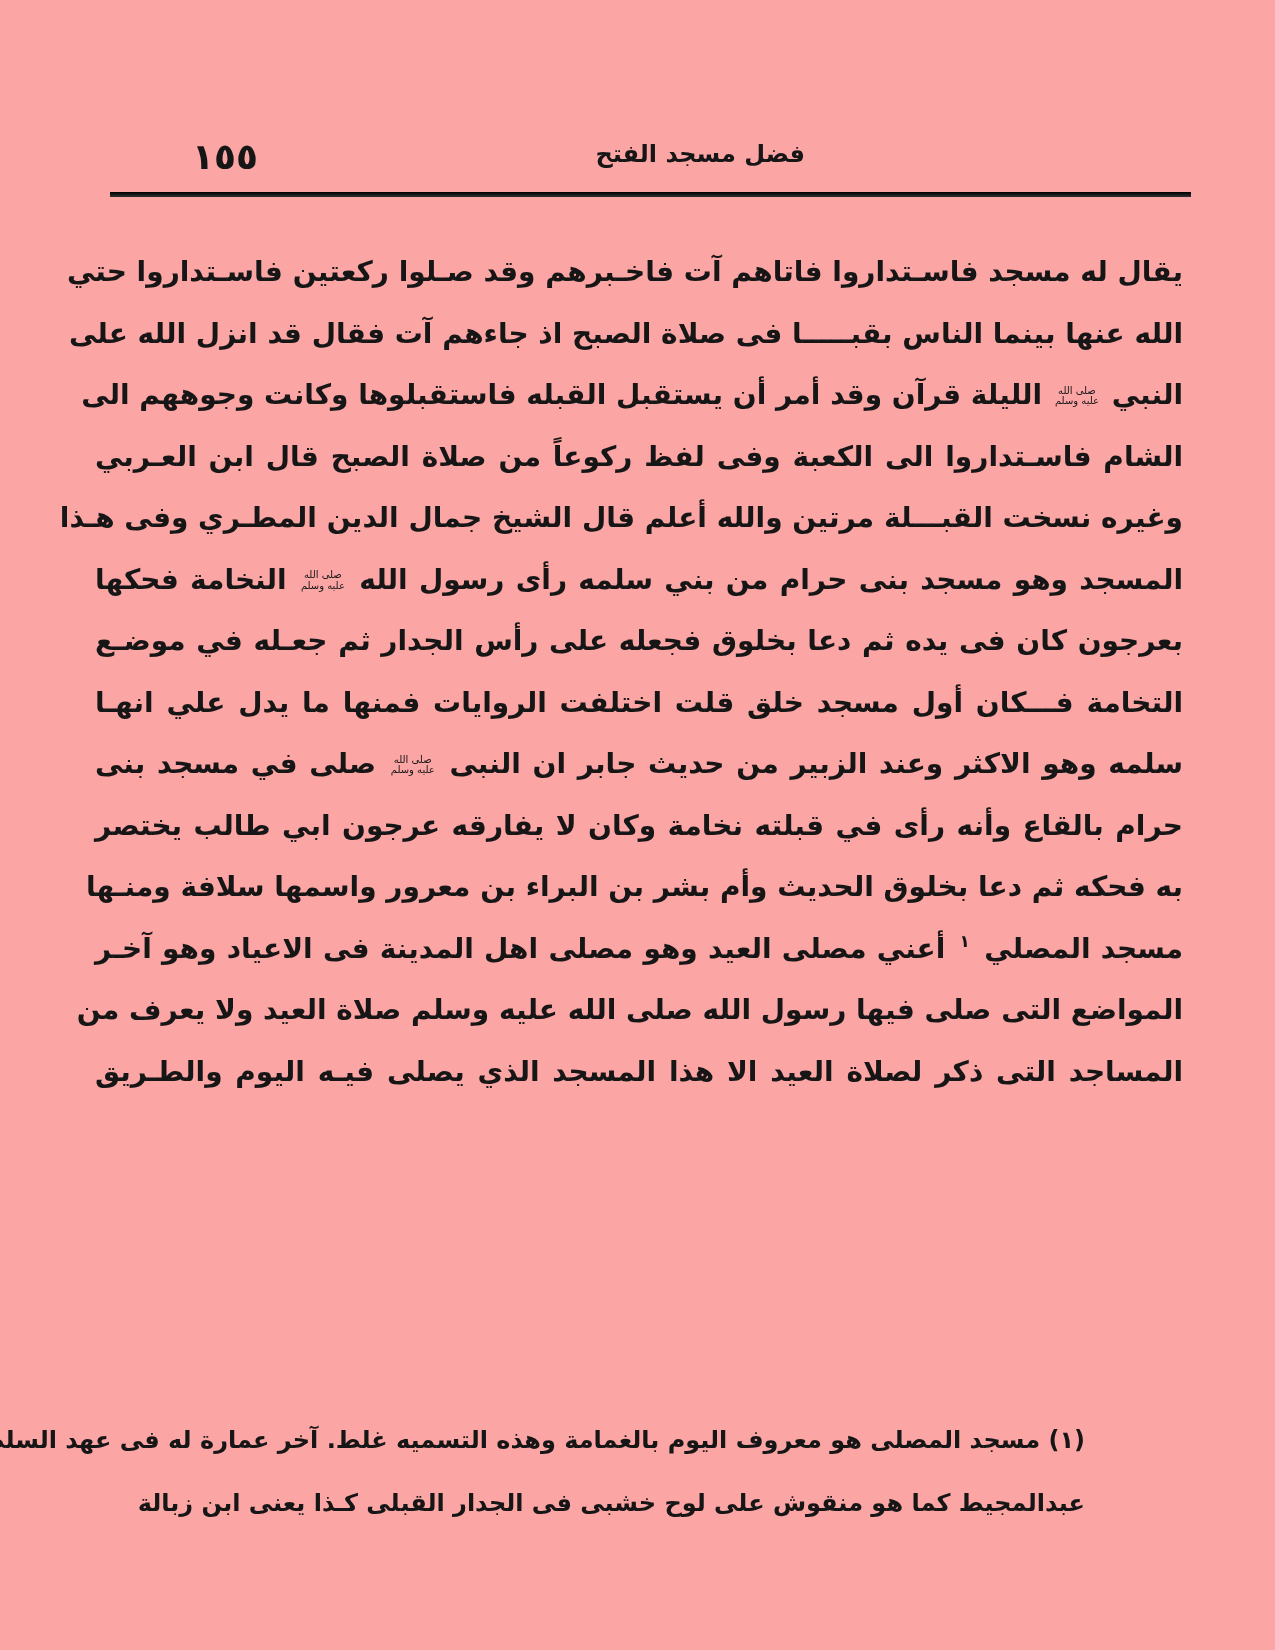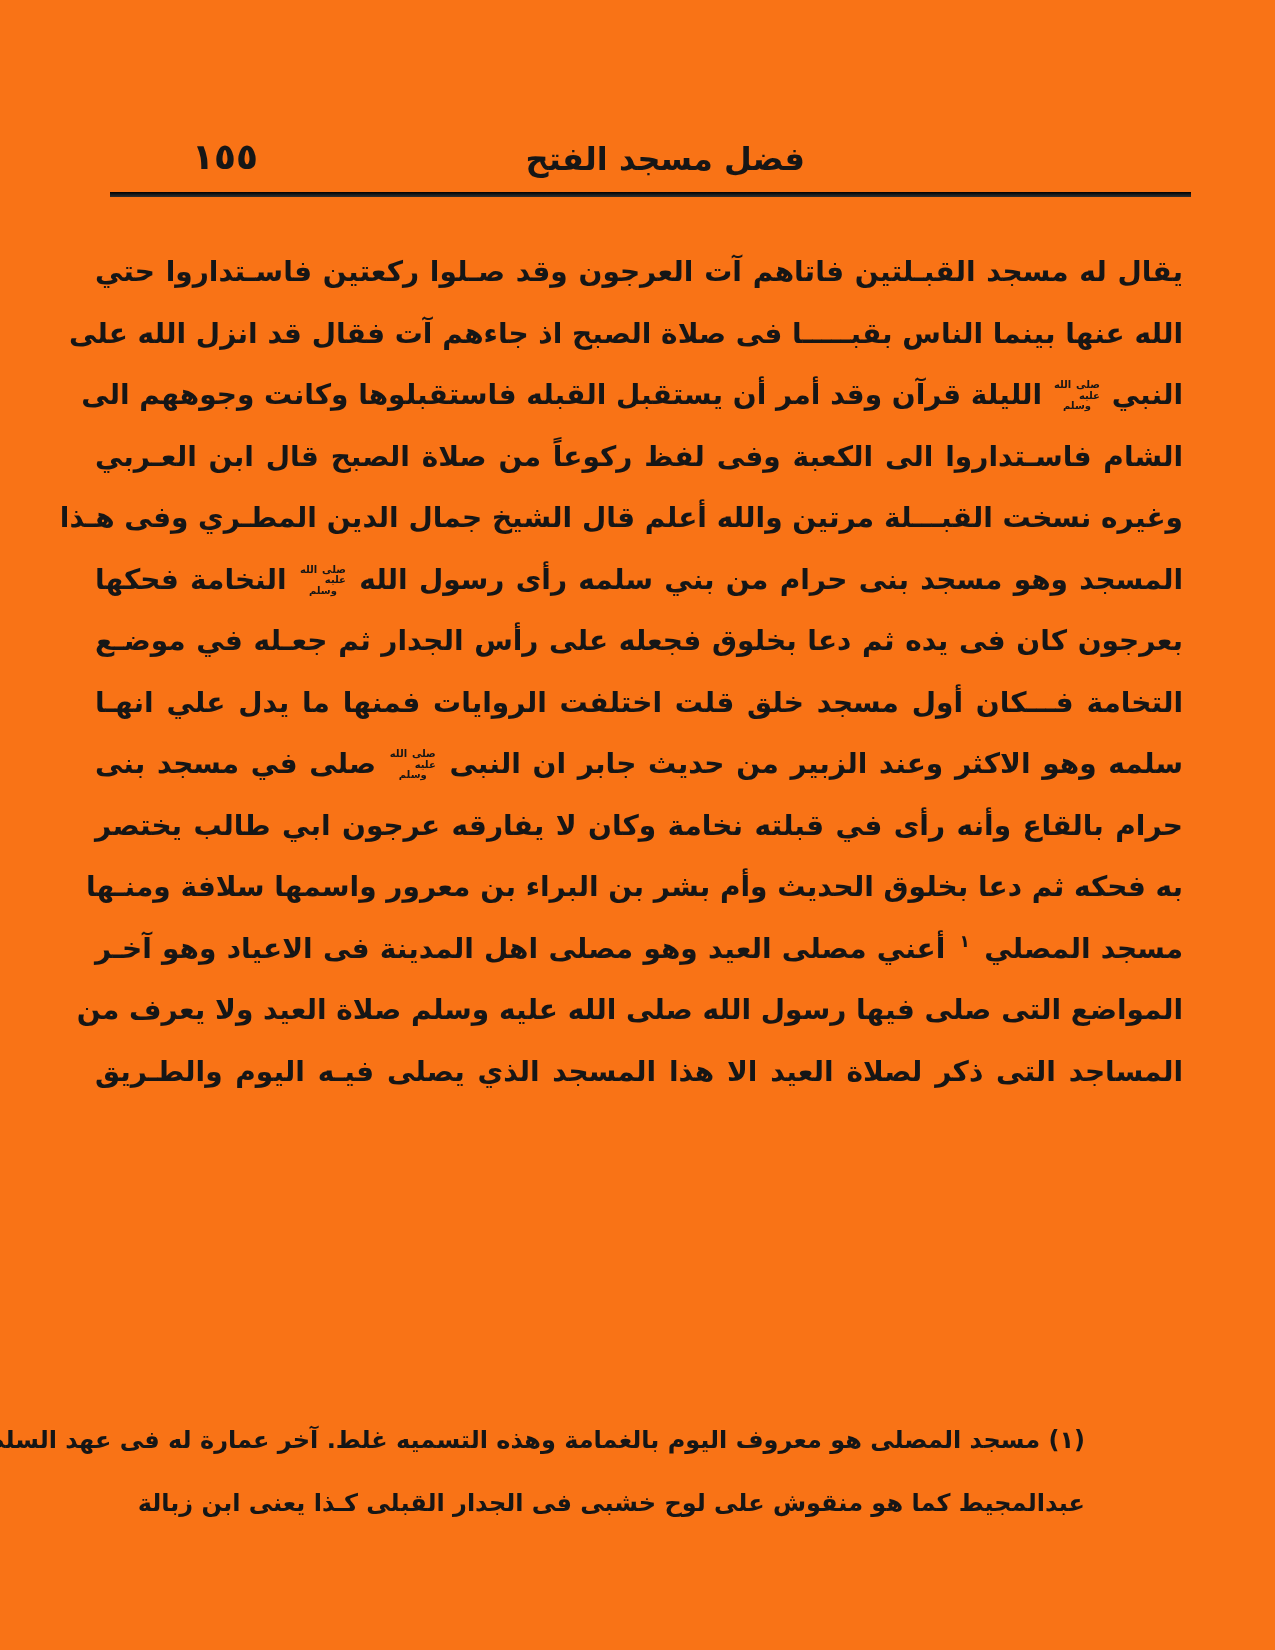--- a/index.html
+++ b/index.html
@@ -5,43 +5,43 @@
   html, body {
     margin: 0;
     padding: 0;
     background: #e8e8e8;
   }
   .page {
     position: relative;
     width: 1275px;
     height: 1650px;
     margin: 0 auto;
-    background: #f97316;
+    background: #fca5a5;
     color: #161616;
     font-family: "DejaVu Sans", sans-serif;
     direction: rtl;
     overflow: hidden;
   }
   
   .page-number {
     position: absolute;
     top: 136px;
     left: 192px;
     font-size: 36px;
     font-weight: 700;
     letter-spacing: 5px;
     direction: ltr;
   }
   .page-title {
     position: absolute;
     top: 140px;
     left: 545px;
     width: 260px;
-    text-align: left;
-    font-size: 32px;
+    text-align: right;
+    font-size: 24px;
     font-weight: 700;
     white-space: nowrap;
   }
   .header-rule {
     position: absolute;
     top: 192px;
     left: 110px;
     right: 84px;
     height: 5px;
     background: linear-gradient(to bottom, #000 0%, #1c1c1c 55%, #303030 100%);
@@ -62,21 +62,22 @@
     text-align-last: justify;
     white-space: nowrap;
     overflow: visible;
   }
   
   .saw {
     display: inline-block;
     width: 46px;
     font-size: 10px;
     line-height: 1.05;
-    font-weight: 700;
+    font-weight: 400;
+    text-align: center;
     vertical-align: middle;
     white-space: normal;
     text-align-last: center;
     margin: 0 2px;
   }
   .fnref {
     font-size: 17px;
     vertical-align: super;
     line-height: 0;
     margin: 0 4px;
@@ -107,21 +108,21 @@
 
 <div class="page">
 
   <div class="page-number">١٥٥</div>
 
   <div class="page-title">فضل مسجد الفتح</div>
 
   <div class="header-rule"></div>
 
   <div class="body-text">
-      <div class="line">يقال له مسجد القبـلتين فاتاهم آت العرجون وقد صـلوا ركعتين فاسـتداروا حتي</div>
+      <div class="line">يقال له مسجد فاسـتداروا فاتاهم آت فاخـبرهم وقد صـلوا ركعتين فاسـتداروا حتي</div>
       <div class="line">الله عنها بينما الناس بقبـــــا فى صلاة الصبح اذ جاءهم آت فقال قد انزل الله على</div>
       <div class="line">النبي <span class="saw">صلى الله عليه وسلم</span> الليلة قرآن وقد أمر أن يستقبل القبله فاستقبلوها وكانت وجوههم الى</div>
       <div class="line">الشام فاسـتداروا الى الكعبة وفى لفظ ركوعاً من صلاة الصبح قال ابن العـربي</div>
       <div class="line">وغيره نسخت القبـــلة مرتين والله أعلم قال الشيخ جمال الدين المطـري وفى هـذا</div>
       <div class="line">المسجد وهو مسجد بنى حرام من بني سلمه رأى رسول الله <span class="saw">صلى الله عليه وسلم</span> النخامة فحكها</div>
       <div class="line">بعرجون كان فى يده ثم دعا بخلوق فجعله على رأس الجدار ثم جعـله في موضـع</div>
       <div class="line">التخامة فـــكان أول مسجد خلق قلت اختلفت الروايات فمنها ما يدل علي انهـا</div>
       <div class="line">سلمه وهو الاكثر وعند الزبير من حديث جابر ان النبى <span class="saw">صلى الله عليه وسلم</span> صلى في مسجد بنى</div>
       <div class="line">حرام بالقاع وأنه رأى في قبلته نخامة وكان لا يفارقه عرجون ابي طالب يختصر</div>
       <div class="line">به فحكه ثم دعا بخلوق الحديث وأم بشر بن البراء بن معرور واسمها سلافة ومنـها</div>

